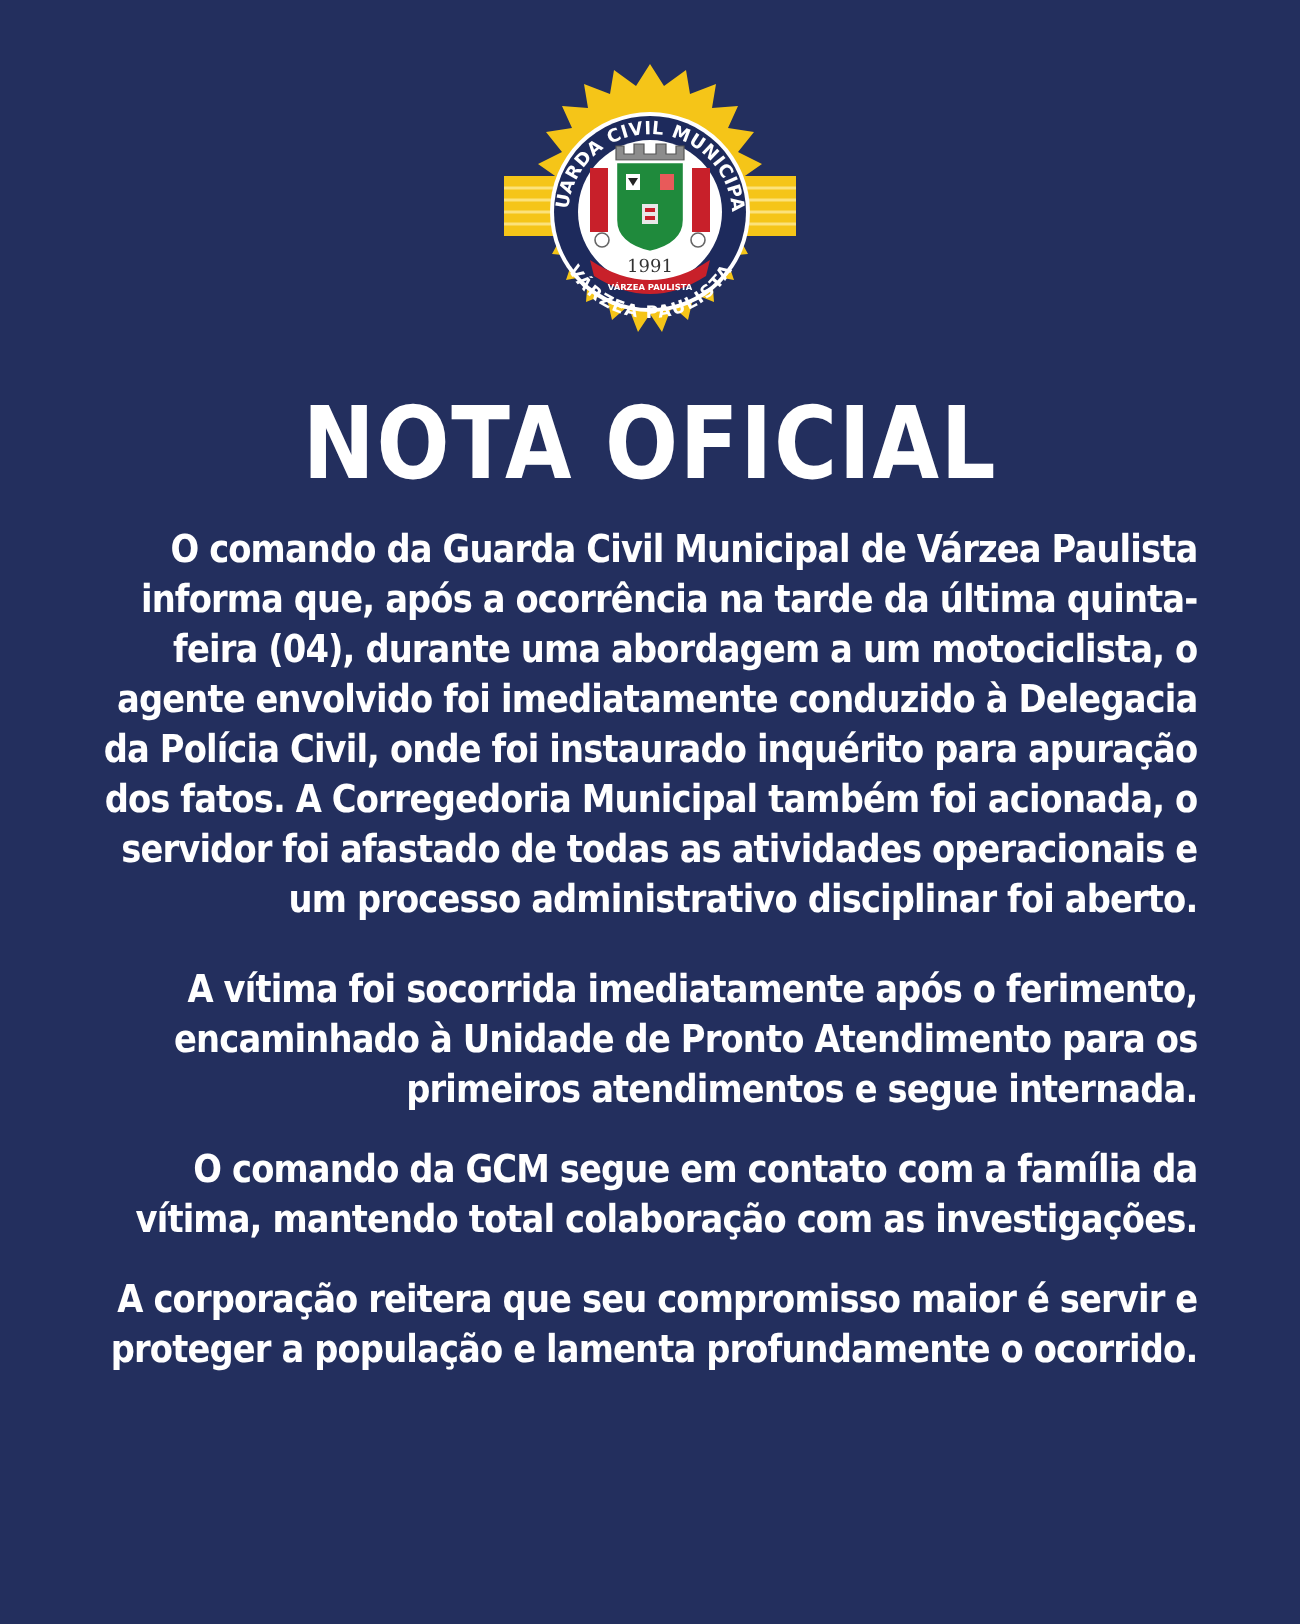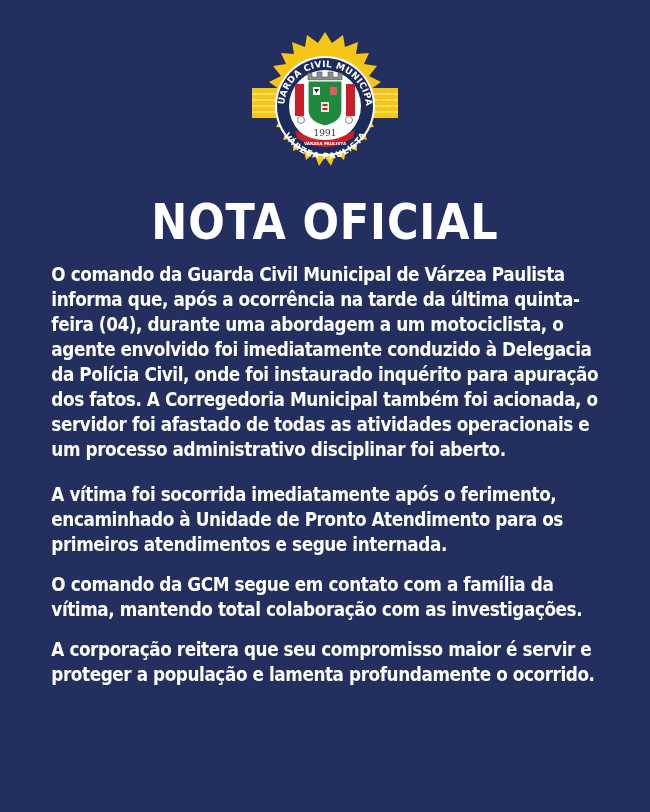--- a/index.html
+++ b/index.html
@@ -46,21 +46,21 @@
       line-height: 60px;
       transform: scaleX(0.86);
       transform-origin: center;
       margin: 0;
     }
     .body-text {
       position: absolute;
       left: 14px;
       right: 14px;
       top: 262px;
-      text-align: left;
+      text-align: right;
     }
     .para {
       margin: 0 0 16px 0;
       font-family: "DejaVu Sans", "Liberation Sans", sans-serif;
       font-weight: bold;
       font-size: 19.2px;
       line-height: 25px;
       letter-spacing: -0.5px;
       transform: scaleX(0.88);
       transform-origin: center top;

